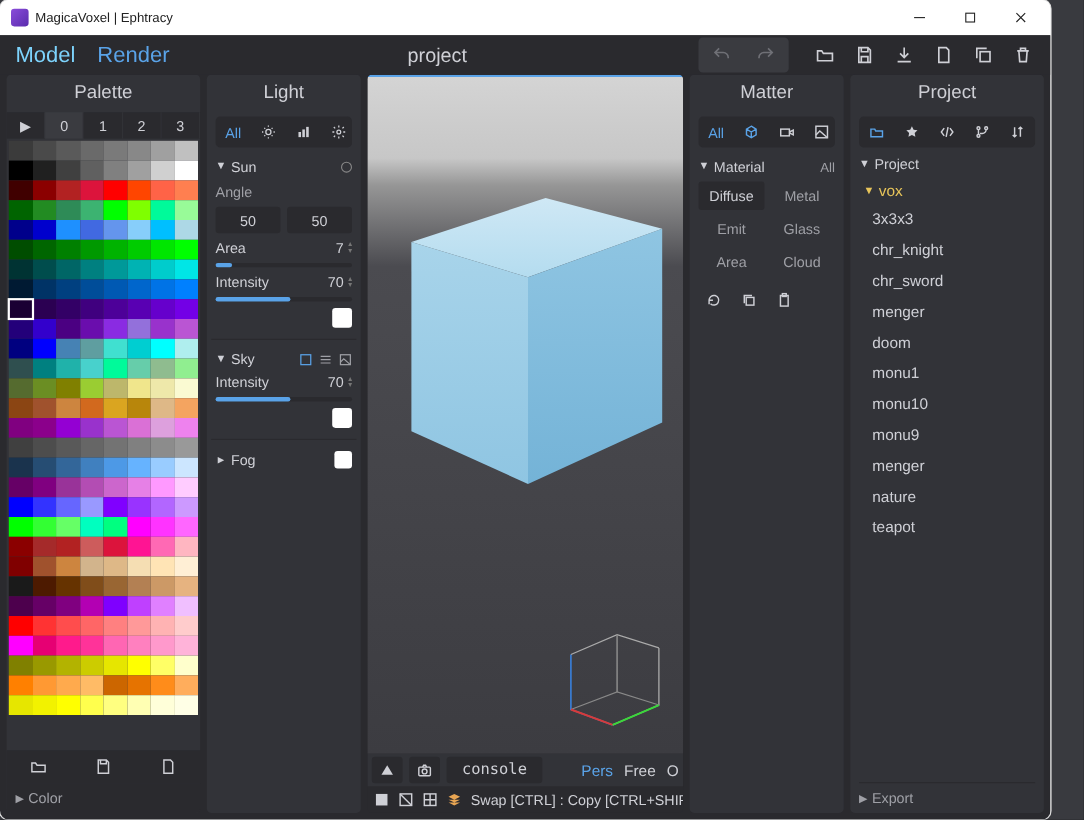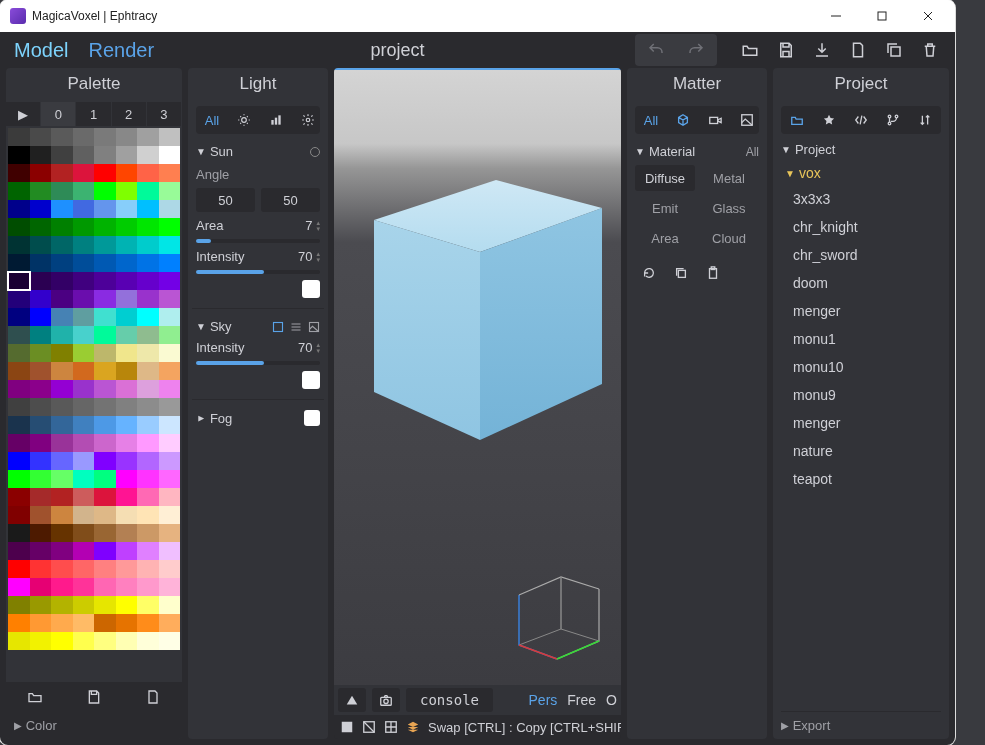--- a/index.html
+++ b/index.html
@@ -729,22 +729,22 @@
               <span>Project</span>
             </div>
           <div class="proj-tree" id="proj-tree">
               <div class="proj-folder">
                 <span style="font-size:10px;">▼</span>
                 <span>vox</span>
               </div>
               <div class="proj-item">3x3x3</div>
               <div class="proj-item">chr_knight</div>
               <div class="proj-item">chr_sword</div>
+              <div class="proj-item">menger</div>
               <div class="proj-item">doom</div>
-              <div class="proj-item">menger</div>
               <div class="proj-item">monu1</div>
               <div class="proj-item">monu10</div>
               <div class="proj-item">monu9</div>
               <div class="proj-item">menger</div>
               <div class="proj-item">nature</div>
               <div class="proj-item">teapot</div>
             </div>
           <div class="proj-export">
               <span style="font-size:10px;">▶</span>
               <span>Export</span>

